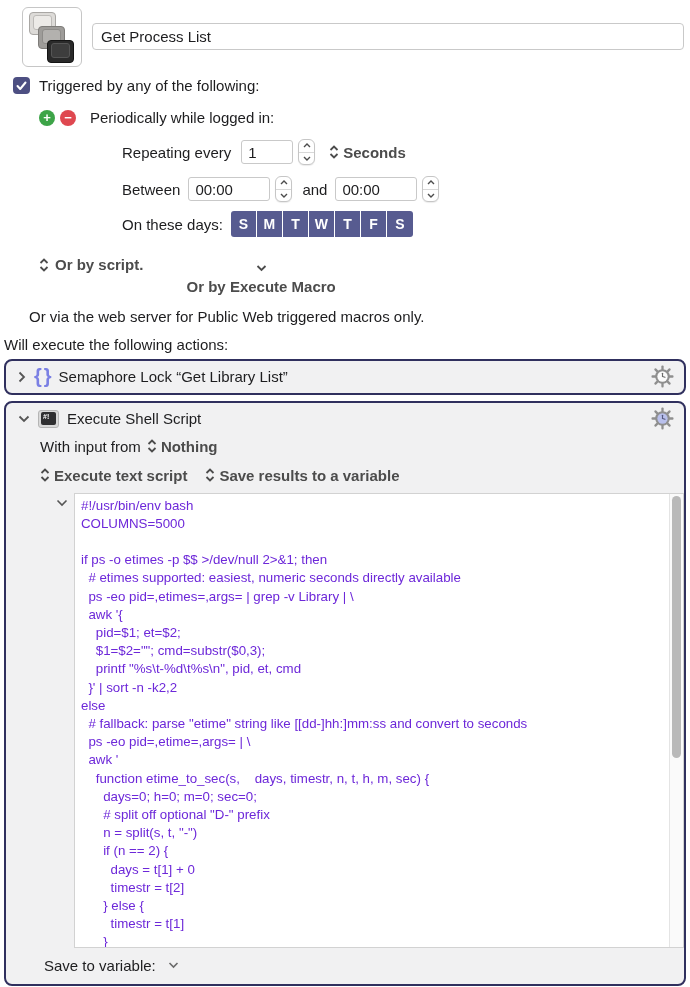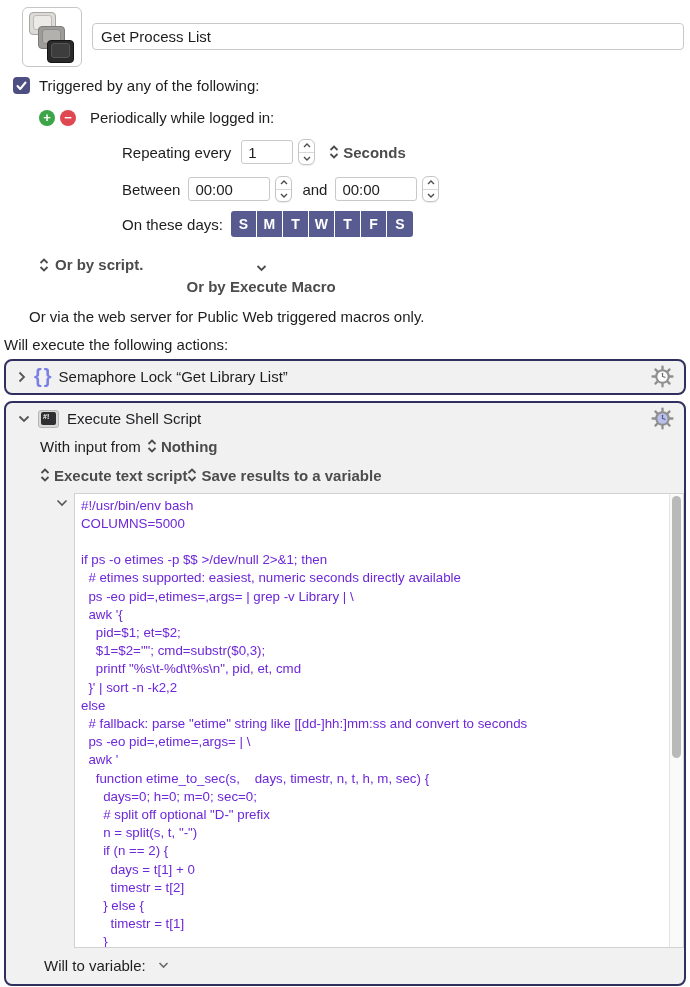--- a/index.html
+++ b/index.html
@@ -64,21 +64,21 @@
   .action-head .a-title { margin-left:8px; }
   .brace-icon { color:#7b80e4; font-weight:bold; font-size:20px; margin-left:8px; letter-spacing:-1px; }
   .term-icon { position:relative; width:21px; height:18px; background:#d9d9d9; border:1px solid #b5b5b5;
     border-radius:3px; margin-left:8px; flex:0 0 auto; }
   .term-icon .screen { position:absolute; left:2px; top:1px; right:2px; bottom:2px; background:#2f2f31;
     border-radius:2px; color:#fff; font-size:7px; line-height:7px; padding:1px 0 0 2px; font-weight:bold; }
   .spacer { flex:1; }
 
   .shell-body { padding:0 0 10px 0; }
   .r-input { margin:3px 0 0 34px; gap:6px; }
-  .r-modes { margin:12px 0 0 34px; }
+  .r-modes { margin:12px 0 0 34px; gap:18px; }
   .script-wrap { display:flex; align-items:flex-start; margin:9px 0 0 50px; }
   .script-box { width:612px; height:455px; margin-left:6px; background:#fff; border:1px solid #d2d2d2;
     display:flex; overflow:hidden; }
   .script-text { flex:1; padding:3px 6px; font-family:inherit; font-size:13.3px; line-height:18.2px;
     white-space:pre; overflow:hidden; color:#6d28d9; }
   .vscrollbar { width:14px; background:#fafafa; border-left:1px solid #e4e4e4; position:relative; }
   .vthumb { position:absolute; top:2px; left:2px; width:9px; height:58%; background:#b9b9b9; border-radius:5px; }
   .r-save { margin:9px 0 0 38px; gap:6px; }
   .f-var { width:190px; margin-left:4px; }
   .chev-small { margin-left:6px; color:#6a6a6a; }
@@ -356,21 +356,21 @@
         timestr = t[1]
       }
       }</div>
         <div class="vscrollbar">
           <div class="vthumb"></div>
         </div>
       </div>
     </div>
 
     <div class="row r-save">
-      <span>Will to variable:</span>
+      <span>Save to variable:</span>
       <span class="chev-small">
         <svg width="11" height="8" viewBox="0 0 11 8">
             <polyline points="1.5,2 5.5,6 9.5,2" fill="none" stroke="#6a6a6a" stroke-width="1.6"></polyline>
           </svg>
       </span>
     </div>
   </div>
 </div>
 
 

